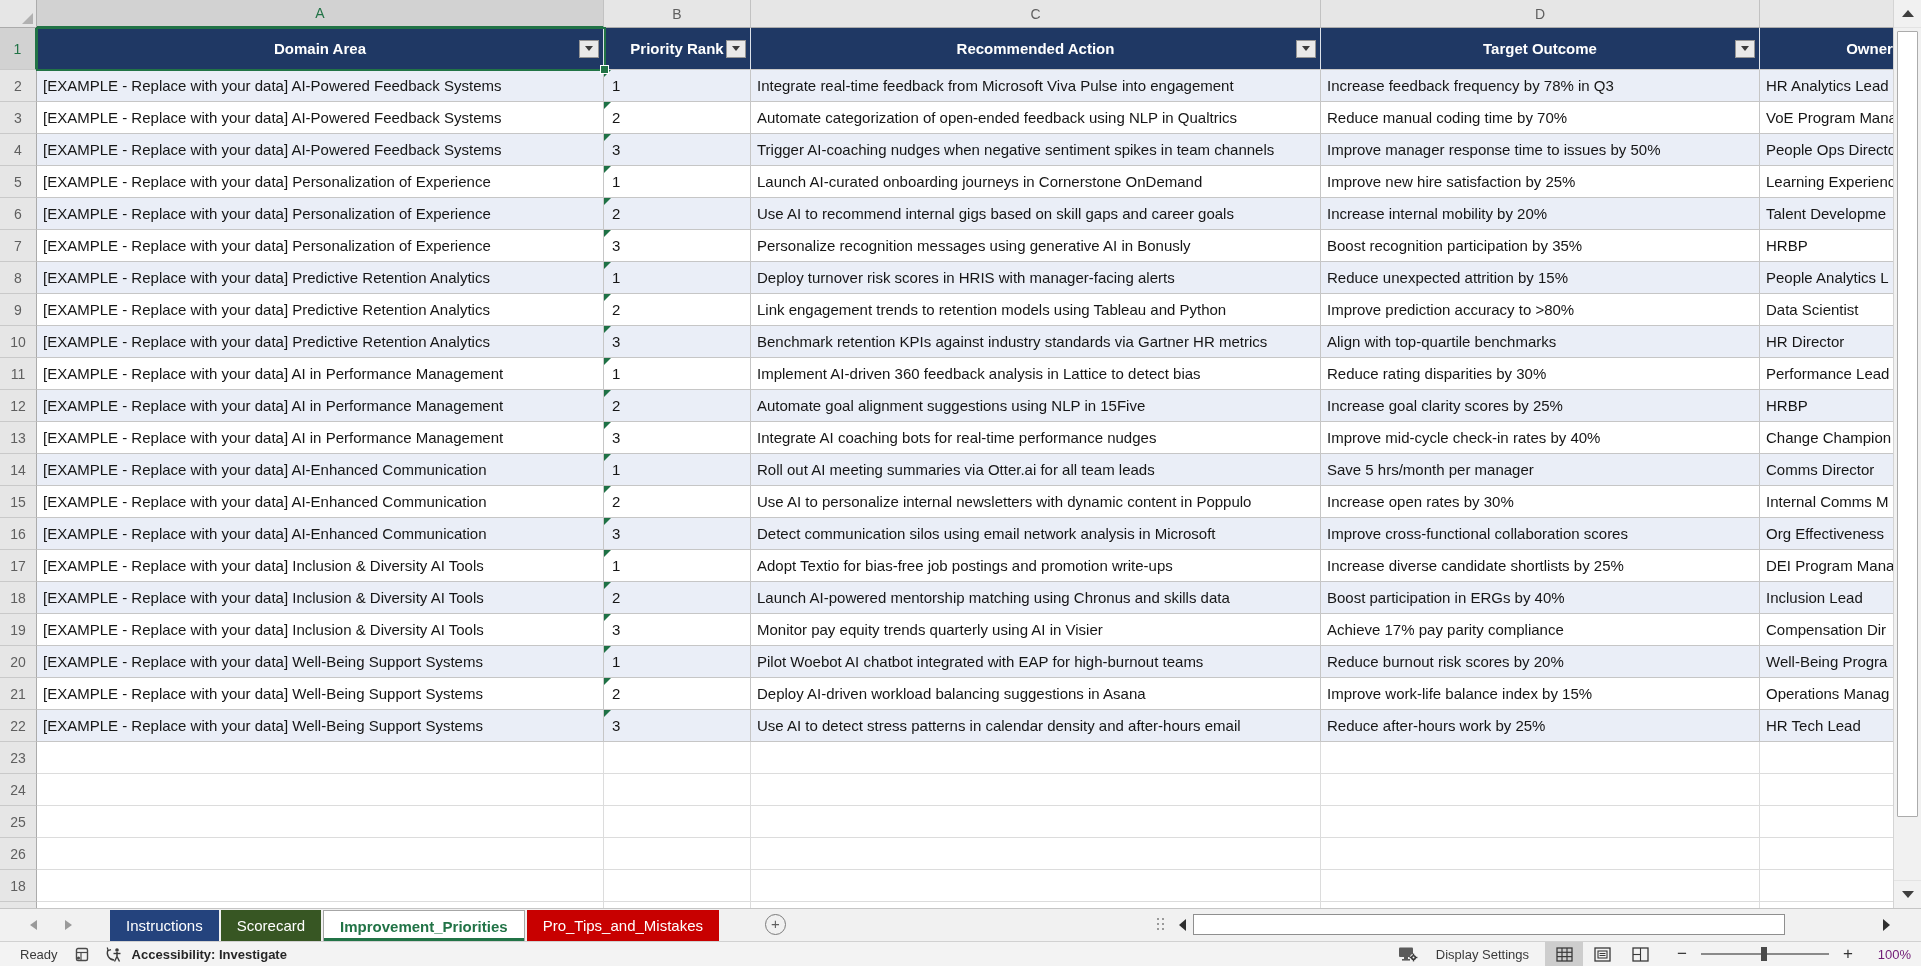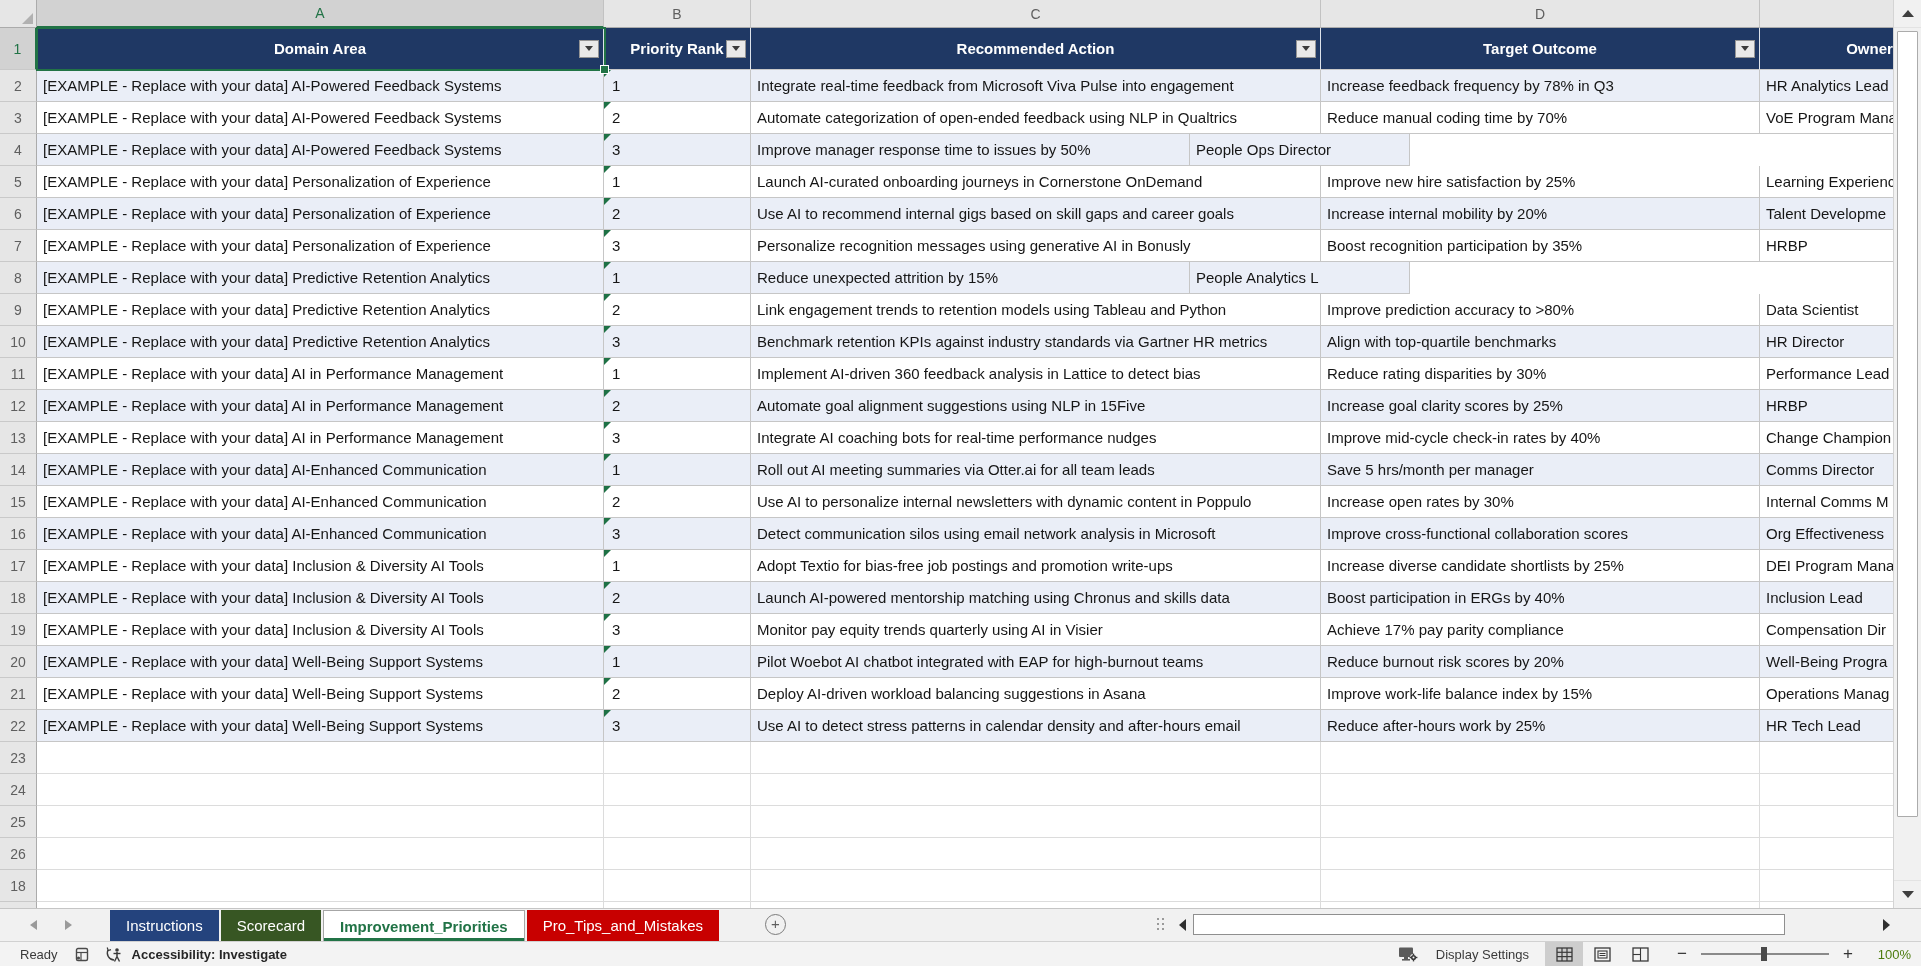--- a/index.html
+++ b/index.html
@@ -69,21 +69,21 @@
   .sb-ico { display:flex; align-items:center; }
   .acc-label { font-weight:bold; color:#262626; margin-left:-8px; }
   .viewbtns { display:flex; align-items:stretch; height:25px; }
   .viewbtn { width:38px; display:flex; align-items:center; justify-content:center; }
   .viewbtn.active { background:#CDCDCD; }
   .zoomwrap { display:flex; align-items:center; gap:12px; }
   .zminus,.zplus { font-size:17px; color:#333; width:14px; text-align:center; }
   .ztrack { position:relative; width:128px; height:14px; }
   .ztrack::before { content:''; position:absolute; left:0; right:0; top:6px; height:2px; background:#8A8A8A; }
   .zhandle { position:absolute; left:60px; top:0; width:6px; height:14px; background:#4A4A4A; }
-  .zlabel { width:40px; text-align:right; color:#4d7c0f; }
+  .zlabel { width:40px; text-align:right; color:#701a75; }
 </style>
 </head>
 <body>
 
 <div class="app">
 
   <div class="grid-zone">
     <div class="letters-row">
       <div class="corner"></div>
     <div class="col-letter selected" style="width: 567px;">A</div>
@@ -136,20 +136,21 @@
           <div class="cell" style="width: 567px;">[EXAMPLE - Replace with your data] AI-Powered Feedback Systems</div>
           <div class="cell rank flag" style="width: 147px;">2</div>
           <div class="cell" style="width: 570px;">Automate categorization of open-ended feedback using NLP in Qualtrics</div>
           <div class="cell" style="width: 439px;">Reduce manual coding time by 70%</div>
           <div class="cell" style="width: 220px;">VoE Program Manager</div>
         </div>
         <div class="row banded">
           <div class="rowhdr">4</div>
           <div class="cell" style="width: 567px;">[EXAMPLE - Replace with your data] AI-Powered Feedback Systems</div>
           <div class="cell rank flag" style="width: 147px;">3</div>
+          <div class="cell" style="width: 570px;">Trigger AI-coaching nudges when negative sentiment spikes in team channels</div>
           <div class="cell" style="width: 439px; text-align: right;">Improve manager response time to issues by 50%</div>
           <div class="cell" style="width: 220px;">People Ops Director</div>
         </div>
         <div class="row">
           <div class="rowhdr">5</div>
           <div class="cell" style="width: 567px;">[EXAMPLE - Replace with your data] Personalization of Experience</div>
           <div class="cell rank flag" style="width: 147px;">1</div>
           <div class="cell" style="width: 570px;">Launch AI-curated onboarding journeys in Cornerstone OnDemand</div>
           <div class="cell" style="width: 439px;">Improve new hire satisfaction by 25%</div>
           <div class="cell" style="width: 220px;">Learning Experience</div>
@@ -167,20 +168,21 @@
           <div class="cell" style="width: 567px;">[EXAMPLE - Replace with your data] Personalization of Experience</div>
           <div class="cell rank flag" style="width: 147px;">3</div>
           <div class="cell" style="width: 570px;">Personalize recognition messages using generative AI in Bonusly</div>
           <div class="cell" style="width: 439px;">Boost recognition participation by 35%</div>
           <div class="cell" style="width: 220px;">HRBP</div>
         </div>
         <div class="row banded">
           <div class="rowhdr">8</div>
           <div class="cell" style="width: 567px;">[EXAMPLE - Replace with your data] Predictive Retention Analytics</div>
           <div class="cell rank flag" style="width: 147px;">1</div>
+          <div class="cell" style="width: 570px;">Deploy turnover risk scores in HRIS with manager-facing alerts</div>
           <div class="cell" style="width: 439px;">Reduce unexpected attrition by 15%</div>
           <div class="cell" style="width: 220px;">People Analytics L</div>
         </div>
         <div class="row">
           <div class="rowhdr">9</div>
           <div class="cell" style="width: 567px;">[EXAMPLE - Replace with your data] Predictive Retention Analytics</div>
           <div class="cell rank flag" style="width: 147px;">2</div>
           <div class="cell" style="width: 570px;">Link engagement trends to retention models using Tableau and Python</div>
           <div class="cell" style="width: 439px;">Improve prediction accuracy to &gt;80%</div>
           <div class="cell" style="width: 220px;">Data Scientist</div>

